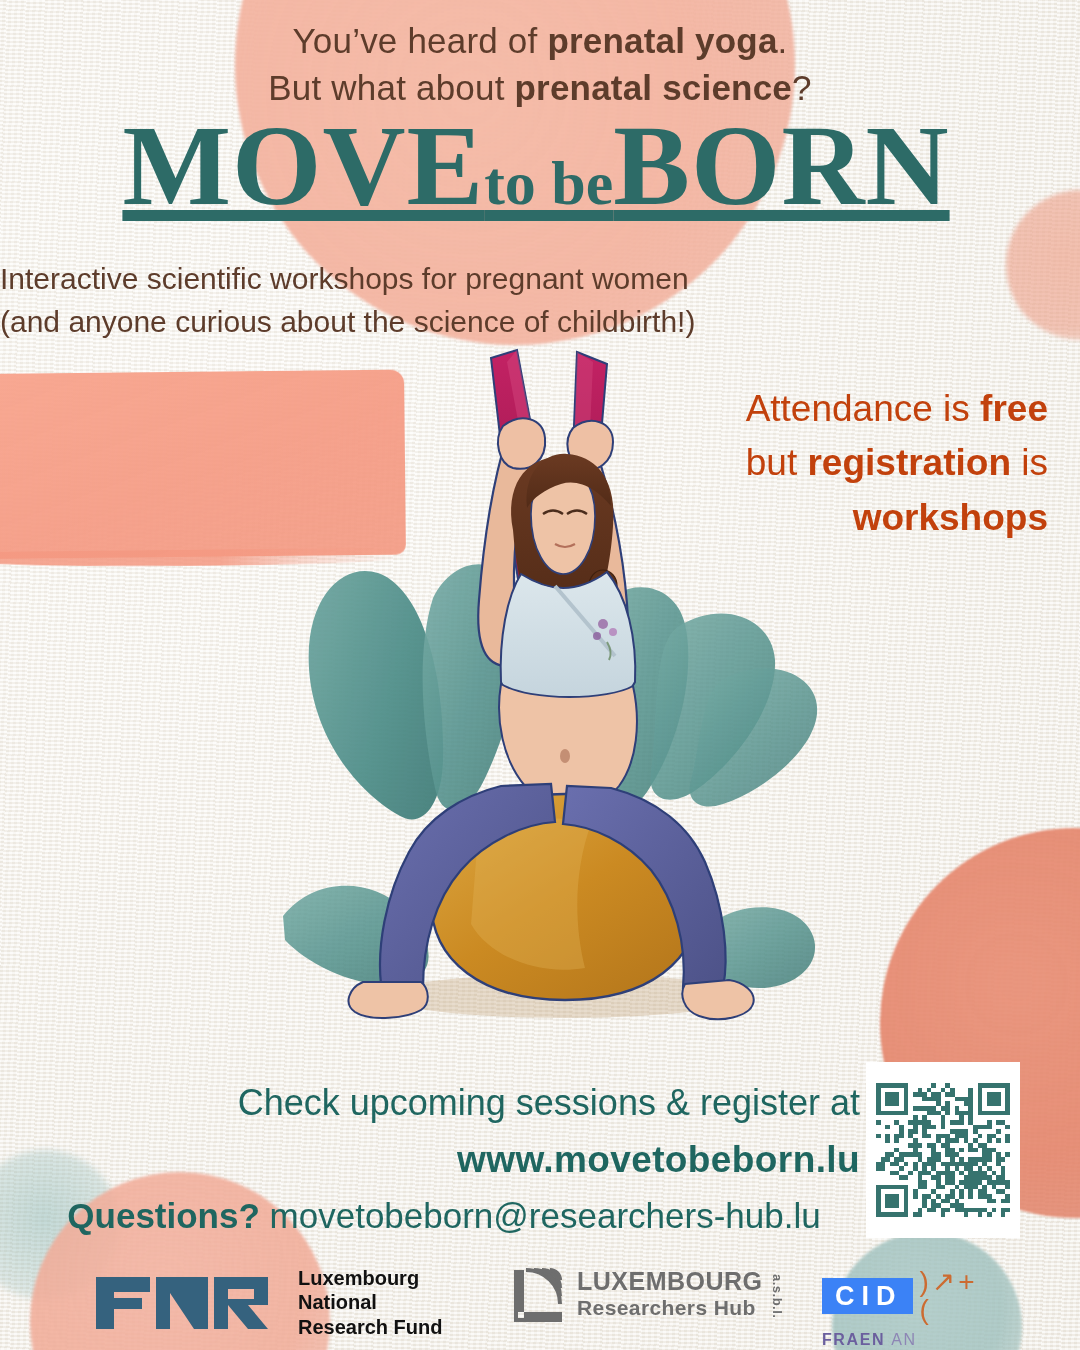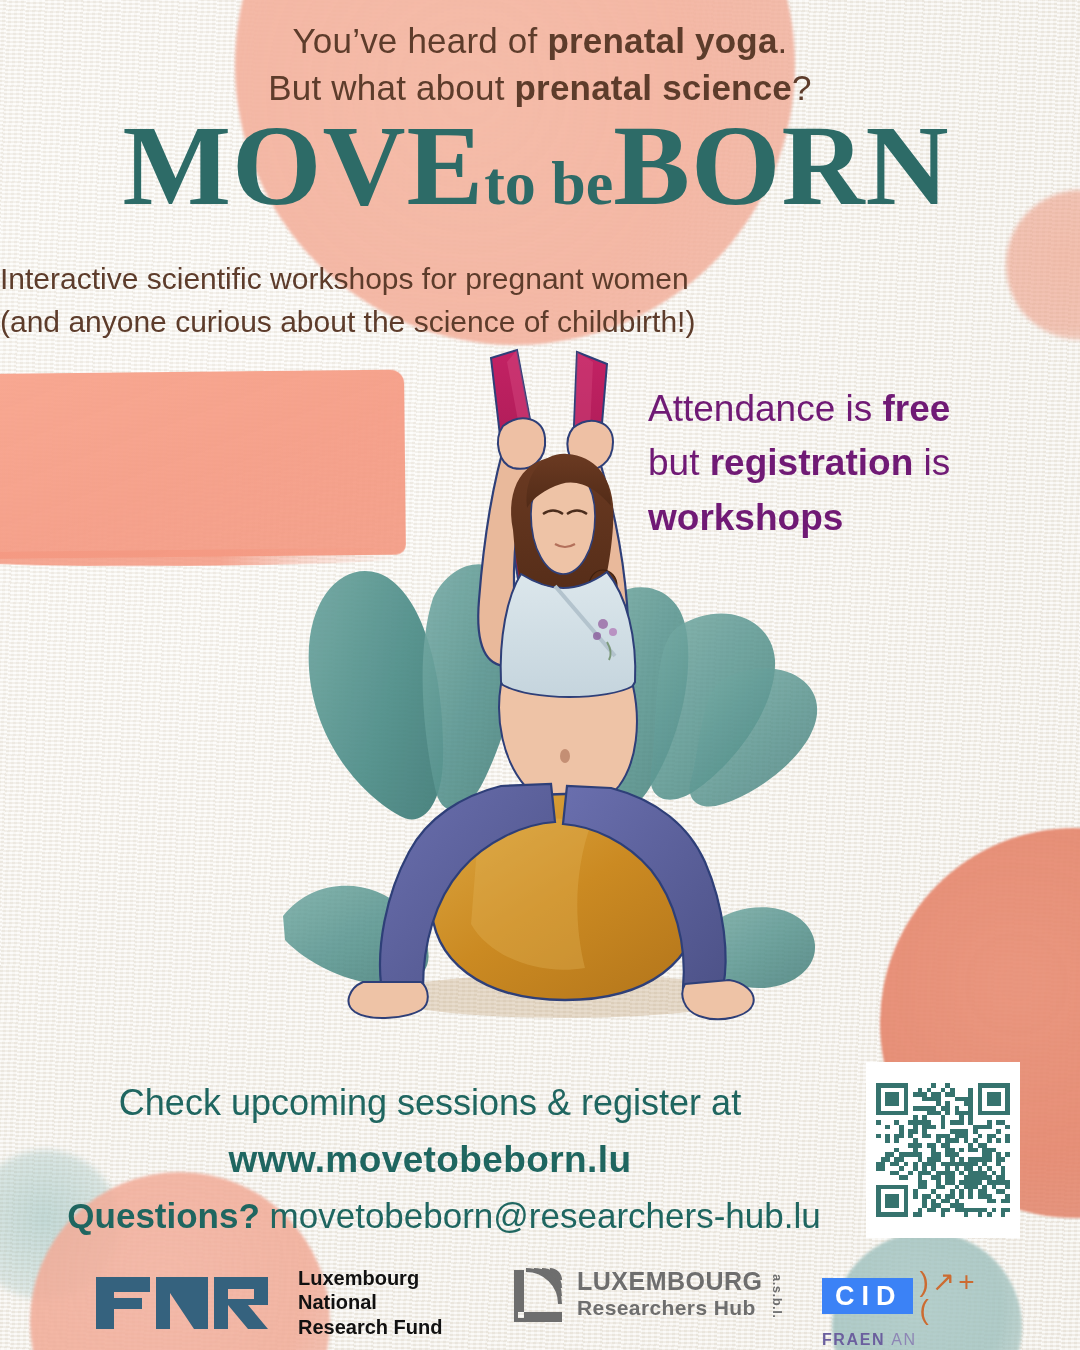--- a/index.html
+++ b/index.html
@@ -77,44 +77,45 @@
     font-family:"Liberation Sans", sans-serif;
   }
   .eyebrow b { font-weight:bold; }
 
   .title {
     position:absolute; left:0; right:8px; top:108px;
     text-align:center; color:#2d6b67;
     font-family:"Liberation Serif", serif;
     font-size:115px; line-height:1; letter-spacing:1px;
     white-space:nowrap;
+    text-decoration:underline;
   }
   .title .tobe { font-size:62px; letter-spacing:0; }
 
   .subtitle {
     position:absolute; left:0; right:0; top:258px;
     color:#5d3c2b;
     font-size:30px; line-height:1.42;
   }
 
   .left-note {
     position:absolute; left:38px; top:392px; width:330px;
     color:#2c3a6b; font-size:27px; line-height:1.43;
   }
 
   .right-note {
     position:absolute; right:32px; top:382px; width:400px;
-    text-align:left; color:#701a75;
+    text-align:right; color:#c2410c;
     font-size:37px; line-height:1.47;
   }
   .right-note b { font-weight:bold; }
 
   .cta {
     position:absolute; left:0; top:1082px; width:860px;
-    text-align:center; color:#1f6660;
+    text-align:right; color:#1f6660;
     font-size:36px; line-height:1.18;
   }
   .cta .url { display:block; margin-top:14px; font-size:37px; font-weight:bold; letter-spacing:.4px; }
 
   .email-line {
     position:absolute; left:4px; top:1196px; width:880px;
     text-align:center; color:#1f6660; font-size:35px;
   }
   .email-line b { font-weight:bold; }
 

